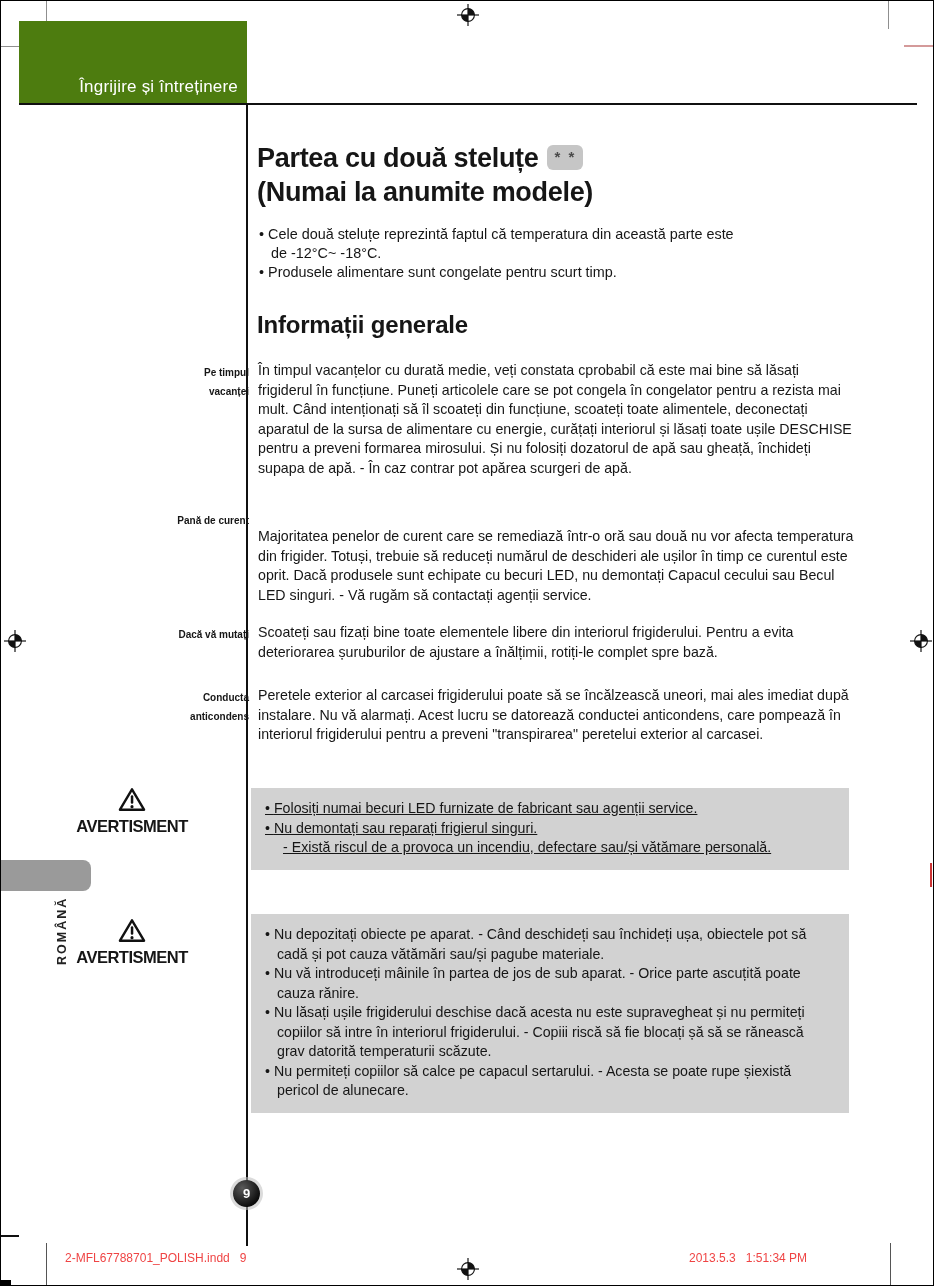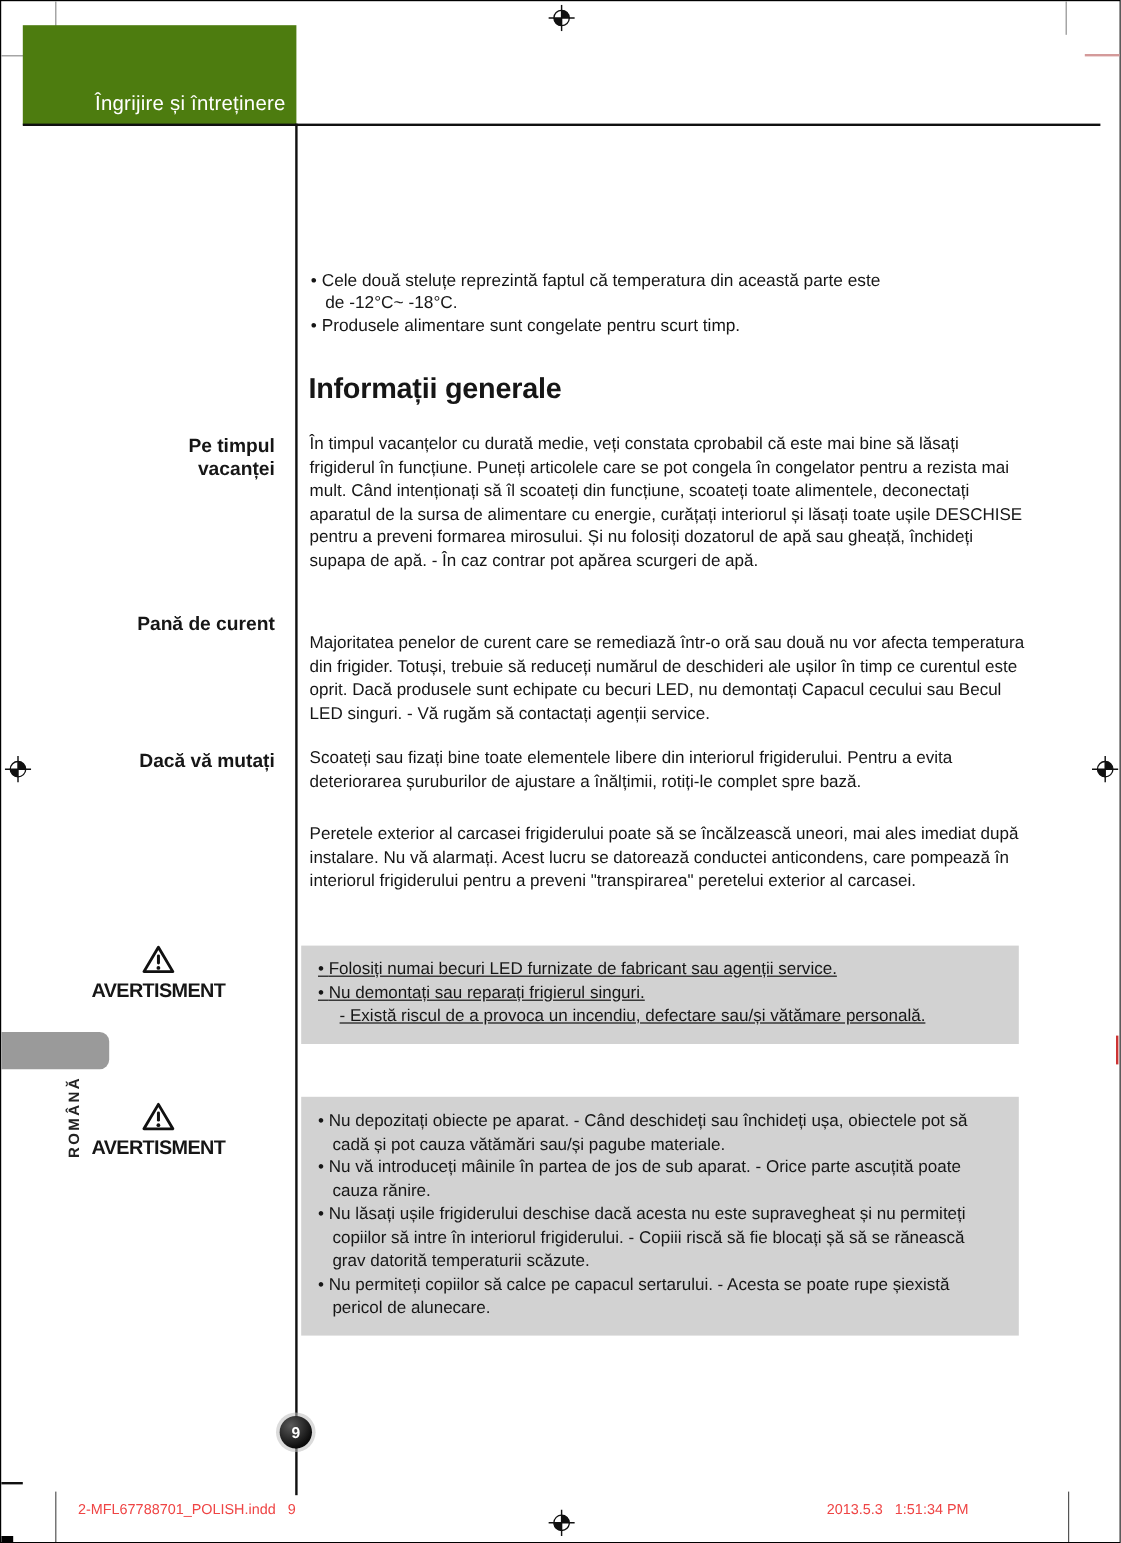--- a/index.html
+++ b/index.html
@@ -31,22 +31,22 @@
     font-size:15px; font-weight:bold; line-height:15px; letter-spacing:2px;
     padding:4px 7px 6px 8px; vertical-align:5px; margin-left:8px;
   }
   
   .intro{position:absolute; left:258px; top:224px; width:620px; font-size:14.4px; line-height:19px;}
   .intro .li{padding-left:12px; text-indent:-12px; white-space:pre-line;}
   .intro .li::before{content:"• ";}
   
   .h2{position:absolute; left:256px; top:310px; font-weight:bold; font-size:24px; letter-spacing:-.2px;}
   .sec-label{
-    position:absolute; left:36px; width:192px; text-align:right;
-    font-weight:bold; font-size:16px; line-height:19px; white-space:pre-line;
+    position:absolute; left:56px; width:192px; text-align:right;
+    font-weight:bold; font-size:10px; line-height:19px; white-space:pre-line;
   }
   .sec-body{position:absolute; left:257px; width:596px; font-size:14.2px; line-height:19.5px; text-align:left;}
   
   .warn-label{
     position:absolute; left:30px; width:202px; display:flex; align-items:center;
     justify-content:flex-end; gap:5px; font-weight:bold; font-size:16.5px; letter-spacing:-.5px;flex-direction:column;
   }
   .warn-label svg{flex:0 0 auto;}
   .warn-box{
     position:absolute; left:250px; width:570px; background:#d2d2d2;
@@ -116,39 +116,45 @@
   <div class="red-tick" style="left:929px; top:862px; width:2px; height:24px;"></div>
   <div class="blackline" style="left:0; top:1234px; width:18px; height:2px;"></div>
   <div class="corner-square" style="left:0; top:1279px; width:10px; height:7px;"></div>
 
   <div class="header-tab">
     <span>Îngrijire și întreținere</span>
   </div>
   <div class="h-rule"></div>
   <div class="v-rule"></div>
 
+  <div class="title">
+    <span>Partea cu două steluțe</span><span class="star-badge">* *</span><br>
+    <span>(Numai la anumite modele)</span>
+  </div>
 
   <div class="intro">
     <div class="li">Cele două steluțe reprezintă faptul că temperatura din această parte este
 de -12°C~ -18°C.</div>
     <div class="li">Produsele alimentare sunt congelate pentru scurt timp.</div>
   </div>
 
   <div class="h2">Informații generale</div>
 
   <div class="sec-label" style="top:362px;">Pe timpul
 vacanței</div>
   <div class="sec-body" style="top:360px;">În timpul vacanțelor cu durată medie, veți constata cprobabil că este mai bine să lăsați frigiderul în funcțiune. Puneți articolele care se pot congela în congelator pentru a rezista mai mult. Când intenționați să îl scoateți din funcțiune, scoateți toate alimentele, deconectați aparatul de la sursa de alimentare cu energie, curățați interiorul și lăsați toate ușile DESCHISE pentru a preveni formarea mirosului. Și nu folosiți dozatorul de apă sau gheață, închideți supapa de apă. - În caz contrar pot apărea scurgeri de apă.</div>
 
   <div class="sec-label" style="top:510px;">Pană de curent</div>
   <div class="sec-body" style="top:497px;margin-top:29px;">Majoritatea penelor de curent care se remediază într-o oră sau două nu vor afecta temperatura din frigider. Totuși, trebuie să reduceți numărul de deschideri ale ușilor în timp ce curentul este oprit. Dacă produsele sunt echipate cu becuri LED, nu demontați Capacul cecului sau Becul LED singuri. - Vă rugăm să contactați agenții service.</div>
 
   <div class="sec-label" style="top:624px;">Dacă vă mutați</div>
   <div class="sec-body" style="top:622px;">Scoateți sau fizați bine toate elementele libere din interiorul frigiderului. Pentru a evita deteriorarea șuruburilor de ajustare a înălțimii, rotiți-le complet spre bază.</div>
 
+  <div class="sec-label" style="top:687px;">Conducta
+anticondens</div>
   <div class="sec-body" style="top:685px;">Peretele exterior al carcasei frigiderului poate să se încălzească uneori, mai ales imediat după instalare. Nu vă alarmați. Acest lucru se datorează conductei anticondens, care pompează în interiorul frigiderului pentru a preveni "transpirarea" peretelui exterior al carcasei.</div>
 
   <div class="warn-label" style="top:786px;">
     <svg width="28" height="25" viewBox="0 0 30 27">
       <path d="M15 2.5 L28 24.5 L2 24.5 Z" fill="none" stroke="#111" stroke-width="2.6" stroke-linejoin="round"></path>
       <rect x="13.7" y="9" width="2.7" height="9" rx="1.3" fill="#111"></rect>
       <circle cx="15" cy="21.2" r="1.7" fill="#111"></circle>
     </svg>
     <span>AVERTISMENT</span>
   </div>

